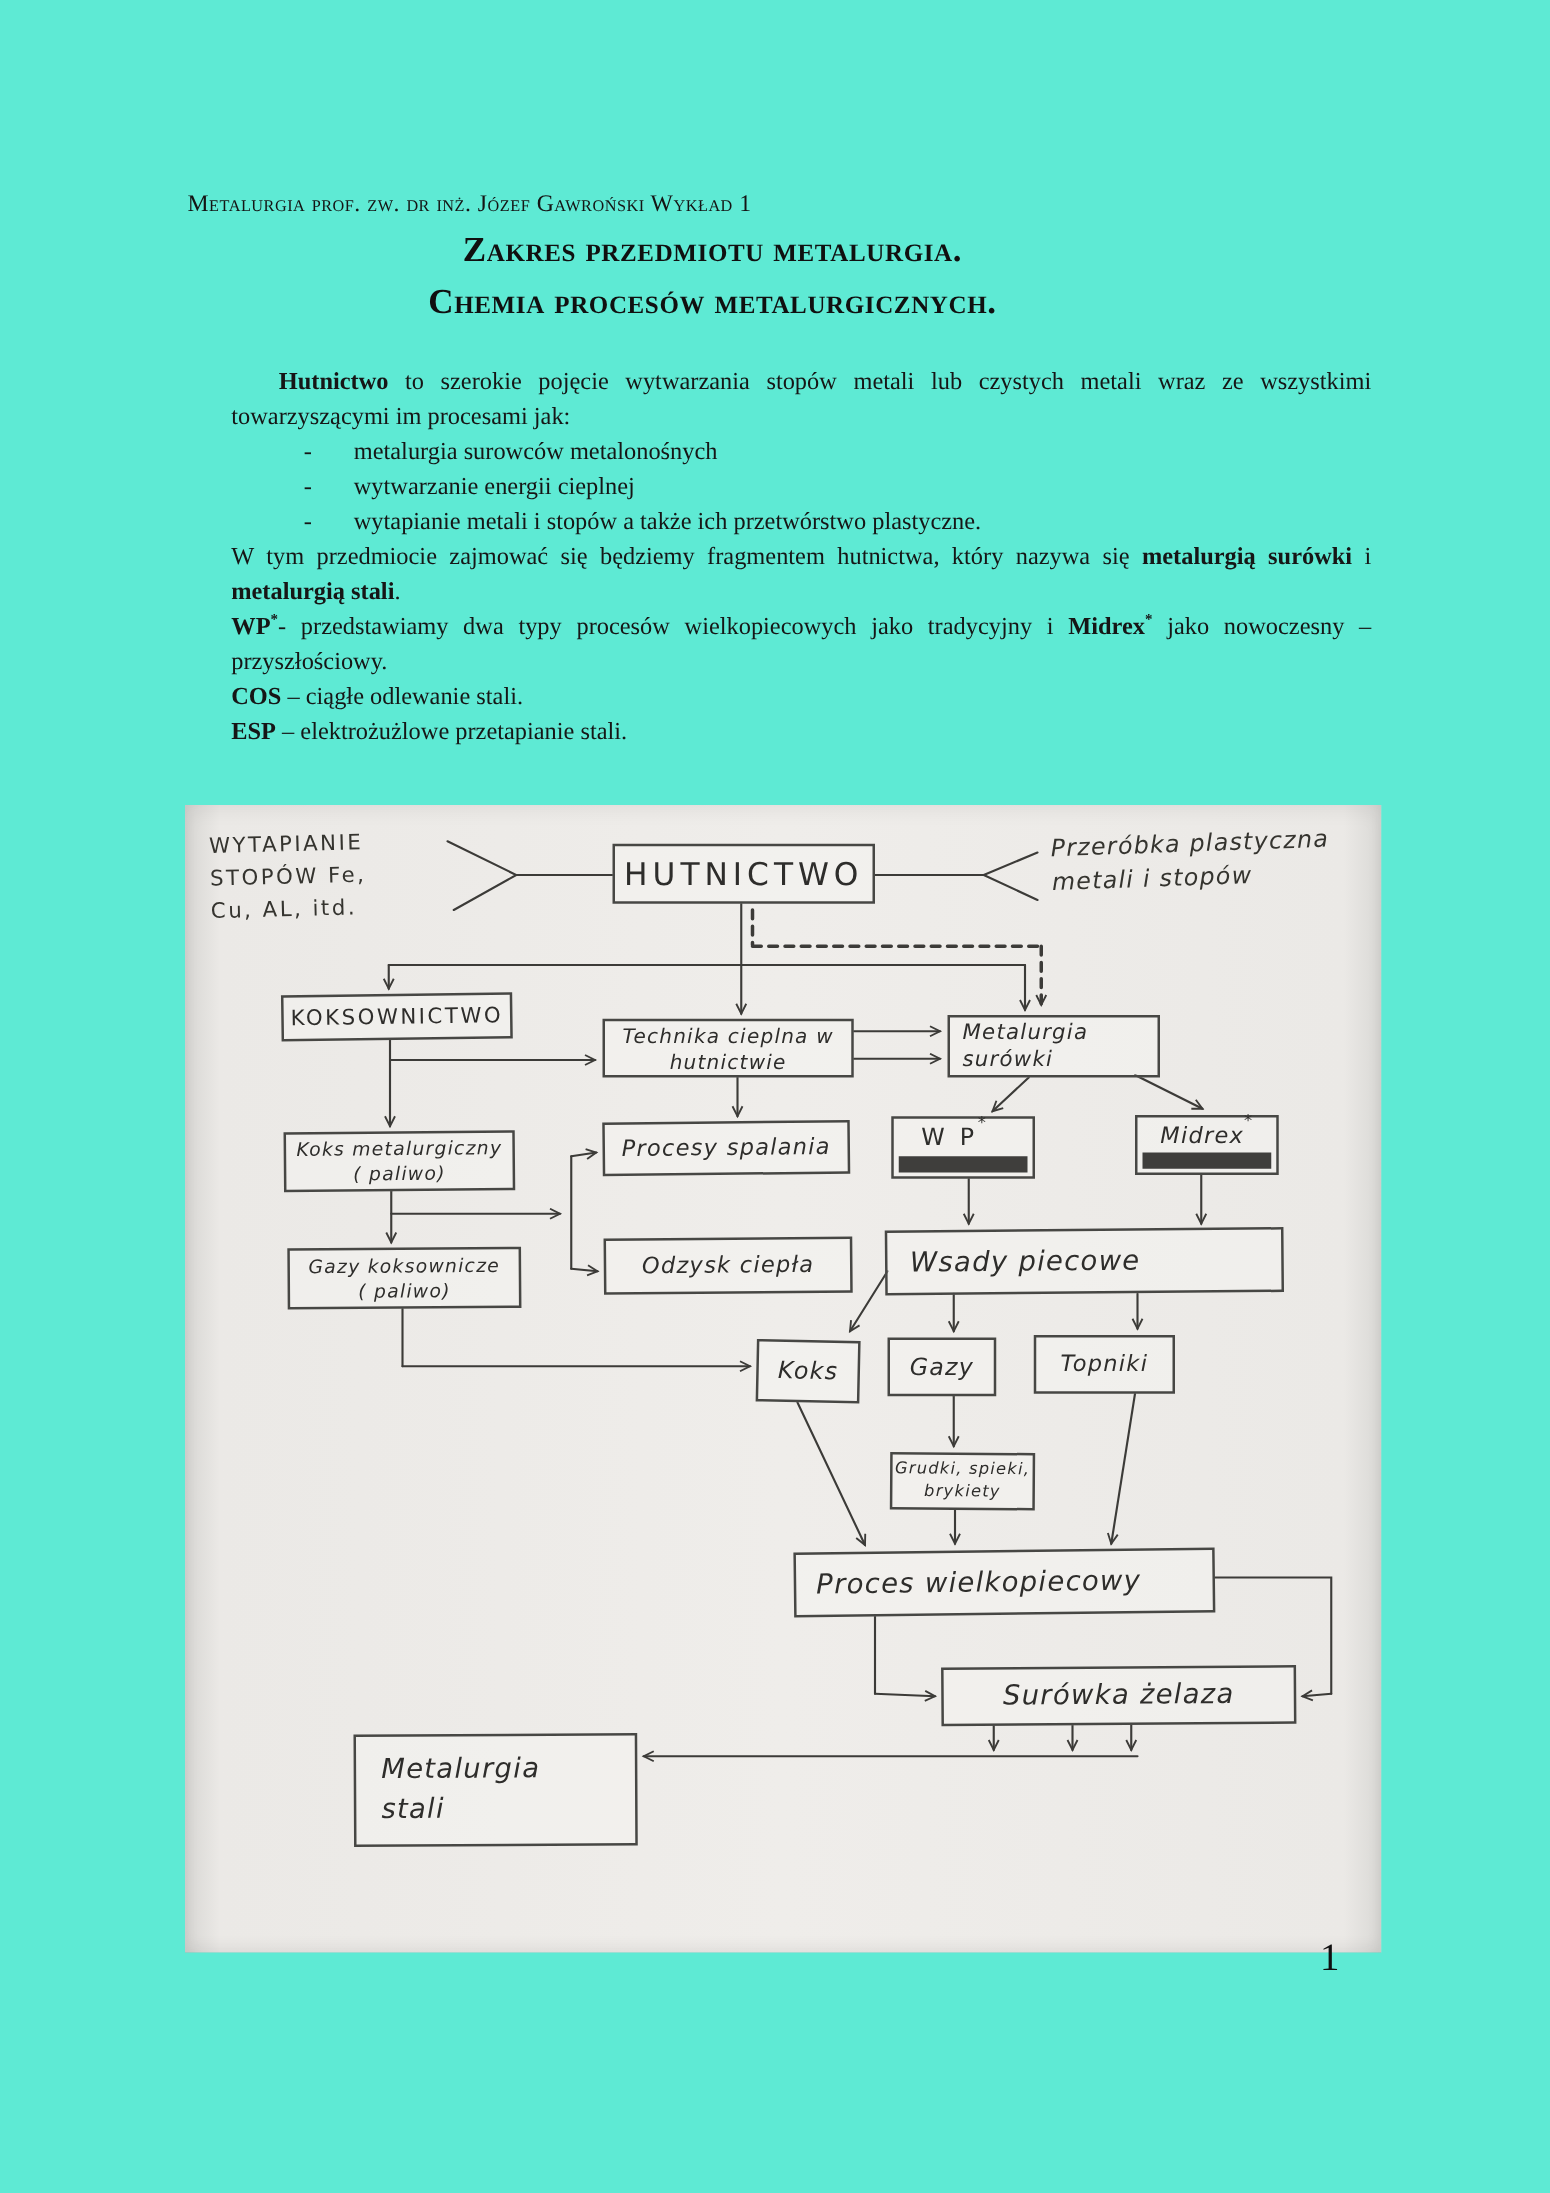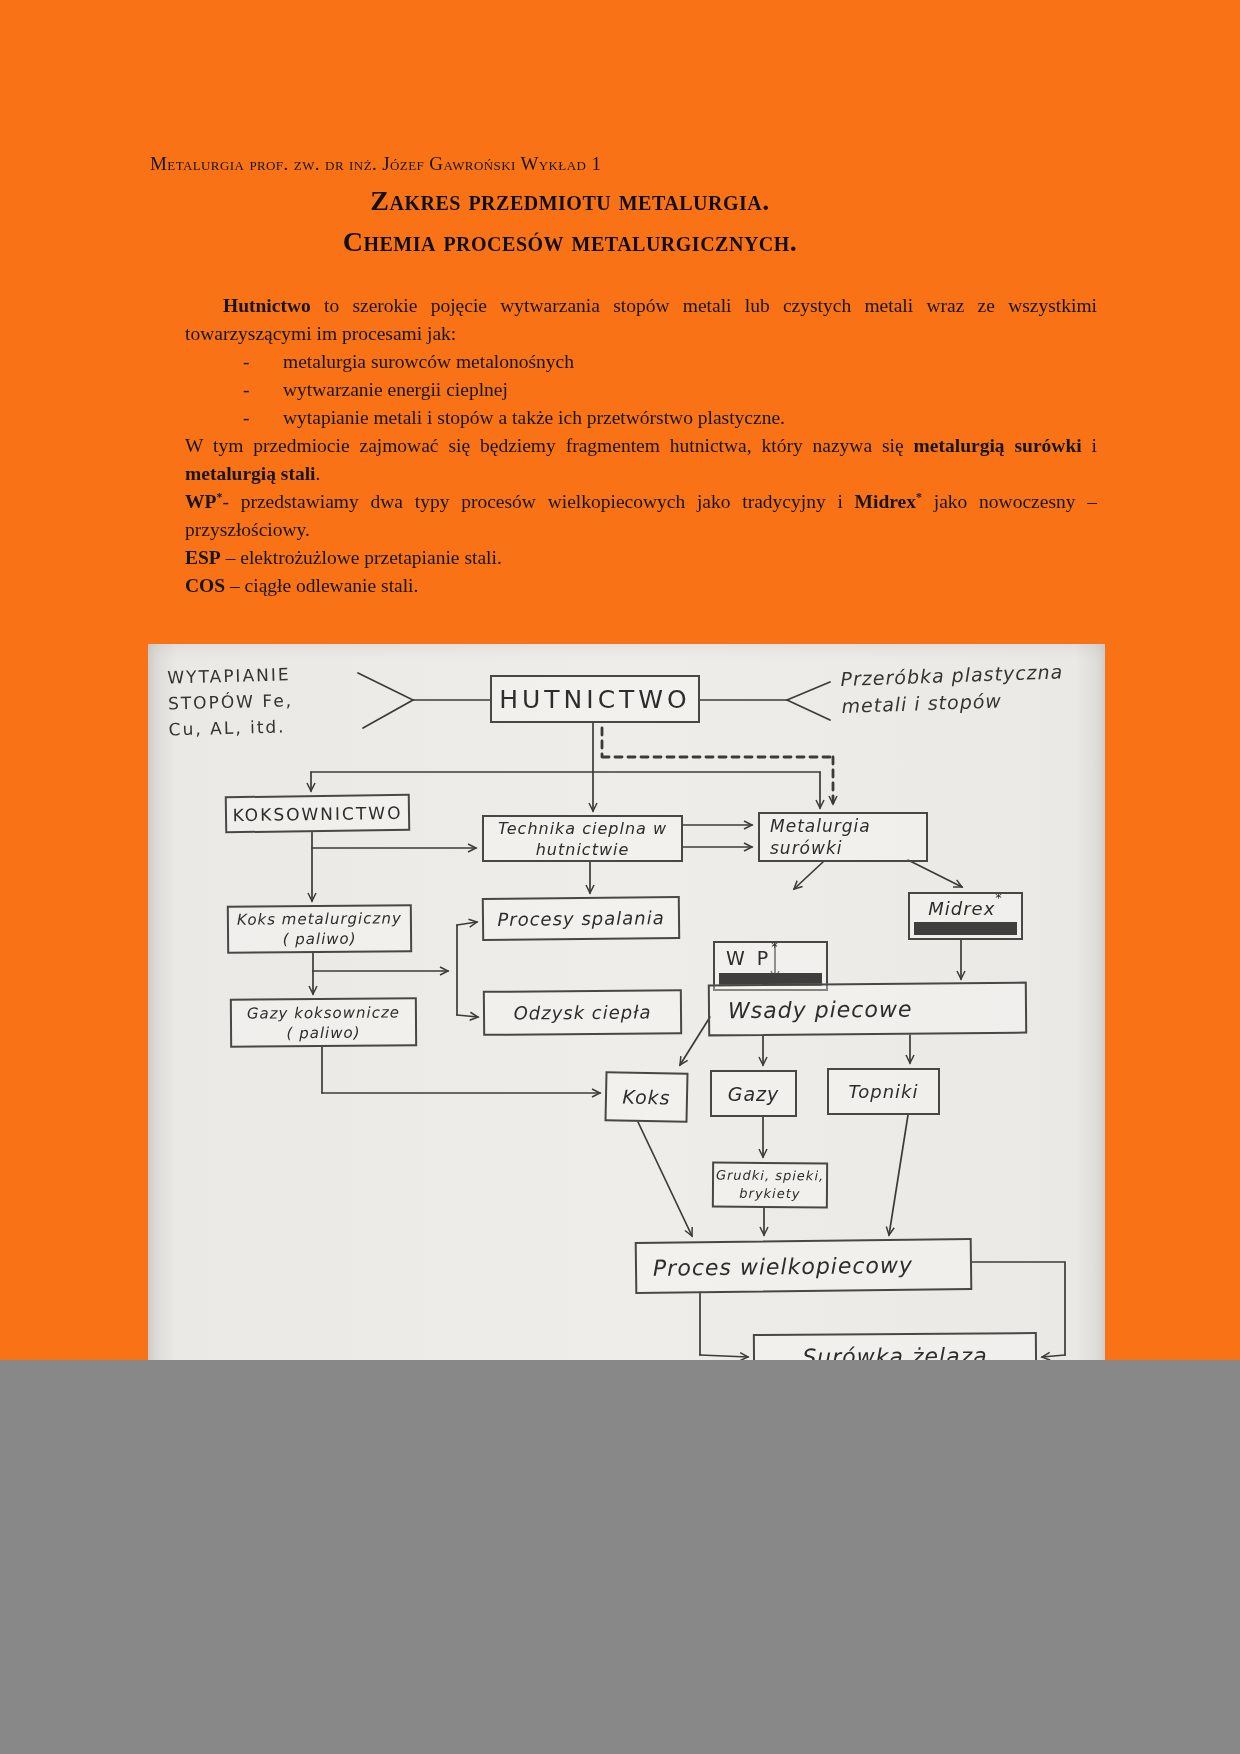--- a/index.html
+++ b/index.html
@@ -1,16 +1,16 @@
 <!DOCTYPE html>
 <html><head>
 <meta charset="utf-8">
 <style>
   html,body{margin:0;padding:0;background:#888;}
-  .page{position:relative;width:1240px;height:1360px;background:#f97316;margin:0 auto;
+  .page{position:relative;width:1240px;height:1754px;background:#5eead4;margin:0 auto;
         font-family:"Liberation Serif",serif;color:#111;overflow:hidden;}
   
   .docheader{position:absolute;left:150px;top:153px;width:920px;font-size:19px;
              font-variant:small-caps;letter-spacing:.4px;color:#141414;}
   .doctitle{position:absolute;left:145px;width:850px;text-align:center;font-weight:bold;
             font-variant:small-caps;font-size:28px;letter-spacing:.5px;color:#101010;}
   .t1{top:185px;} .t2{top:226px;}
   .bodytext{position:absolute;left:150px;top:292px;width:912px;font-size:19.5px;
             line-height:28px;text-align:justify;color:#161616;margin-left:35px;}
   .p-indent{text-indent:38px;}
@@ -51,22 +51,22 @@
     <div class="bullet">
         <span class="dash">-</span>
         <span>wytwarzanie energii cieplnej</span>
       </div>
     <div class="bullet">
         <span class="dash">-</span>
         <span>wytapianie metali i stopów a także ich przetwórstwo plastyczne.</span>
       </div>
     <div><span>W tym przedmiocie zajmować się będziemy fragmentem hutnictwa, który nazywa się </span><b>metalurgią surówki</b><span> i </span><b>metalurgią stali</b><span>.</span></div>
     <div><b>WP</b><b><sup>*</sup></b><span>- przedstawiamy dwa typy procesów wielkopiecowych jako tradycyjny i </span><b>Midrex</b><b><sup>*</sup></b><span> jako nowoczesny – przyszłościowy.</span></div>
+    <div><b>COS</b><span> – ciągłe odlewanie stali.</span></div>
     <div><b>ESP</b><span> – elektrożużlowe przetapianie stali.</span></div>
-    <div><b>COS</b><span> – ciągłe odlewanie stali.</span></div>
   </div>
 
   <div class="scan">
 
     <svg width="957" height="918" viewBox="0 0 957 918">
       <defs>
         <marker id="ah" markerWidth="14" markerHeight="14" refX="9" refY="5" orient="auto" markerUnits="userSpaceOnUse">
           <path d="M1,1 L9,5 L1,9" fill="none" stroke="#3c3b38" stroke-width="1.5"></path>
         </marker>
       </defs>
@@ -144,21 +144,21 @@
 
     <div class="dbox hand-print" style="left:342px;top:31px;width:210px;height:48px;font-size:25px;letter-spacing:4px;">HUTNICTWO</div>
     <div class="dbox hand-print" style="left:77px;top:151px;width:185px;height:37px;font-size:17px;transform:rotate(-.8deg);">KOKSOWNICTWO</div>
     <div class="dbox hand-cursive" style="left:334px;top:171px;width:201px;height:47px;font-size:16px;line-height:21px;">Technika cieplna w
 hutnictwie</div>
     <div class="dbox hand-cursive leftalign" style="left:610px;top:168px;width:170px;height:50px;font-size:17px;line-height:22px;padding-left:10px;">Metalurgia
 surówki</div>
     <div class="dbox hand-cursive" style="left:79px;top:261px;width:185px;height:48px;font-size:15px;line-height:20px;transform:rotate(-.5deg);">Koks metalurgiczny
 ( paliwo)</div>
     <div class="dbox hand-cursive" style="left:334px;top:253px;width:198px;height:43px;font-size:18px;transform:rotate(-.6deg);">Procesy spalania</div>
-    <div class="dbox hand-print leftalign" style="left:565px;top:249px;width:115px;height:50px;font-size:19px;letter-spacing:3px;padding-left:11px;align-items:flex-start;padding-top:4px;margin-top:48px;"><span>W P</span><sup style="font-size:13px;">*</sup><span class="darkbar"></span></div>
+    <div class="dbox hand-print leftalign" style="left:565px;top:249px;width:115px;height:50px;font-size:19px;letter-spacing:3px;padding-left:22px;align-items:flex-start;padding-top:4px;"><span>W P</span><sup style="font-size:13px;">*</sup><span class="darkbar"></span></div>
     <div class="dbox hand-cursive" style="left:760px;top:248px;width:115px;height:48px;font-size:18px;align-items:flex-start;padding-top:4px;"><span>Midrex</span><sup style="font-size:13px;font-style:normal;">*</sup><span class="darkbar"></span></div>
     <div class="dbox hand-cursive" style="left:82px;top:354px;width:187px;height:49px;font-size:15px;line-height:20px;transform:rotate(-.4deg);">Gazy koksownicze
 ( paliwo)</div>
     <div class="dbox hand-cursive" style="left:335px;top:346px;width:199px;height:45px;font-size:18px;transform:rotate(-.5deg);">Odzysk ciepła</div>
     <div class="dbox hand-cursive leftalign" style="left:560px;top:339px;width:319px;height:52px;font-size:22px;padding-left:18px;transform:rotate(-.5deg);">Wsady  piecowe</div>
     <div class="dbox hand-cursive" style="left:457px;top:428px;width:83px;height:50px;font-size:19px;transform:rotate(1.2deg);">Koks</div>
     <div class="dbox hand-cursive" style="left:562px;top:426px;width:87px;height:47px;font-size:19px;">Gazy</div>
     <div class="dbox hand-cursive" style="left:679px;top:424px;width:113px;height:47px;font-size:18px;">Topniki</div>
     <div class="dbox hand-cursive" style="left:564px;top:518px;width:116px;height:46px;font-size:13px;line-height:18px;transform:rotate(.4deg);">Grudki, spieki,
 brykiety</div>

